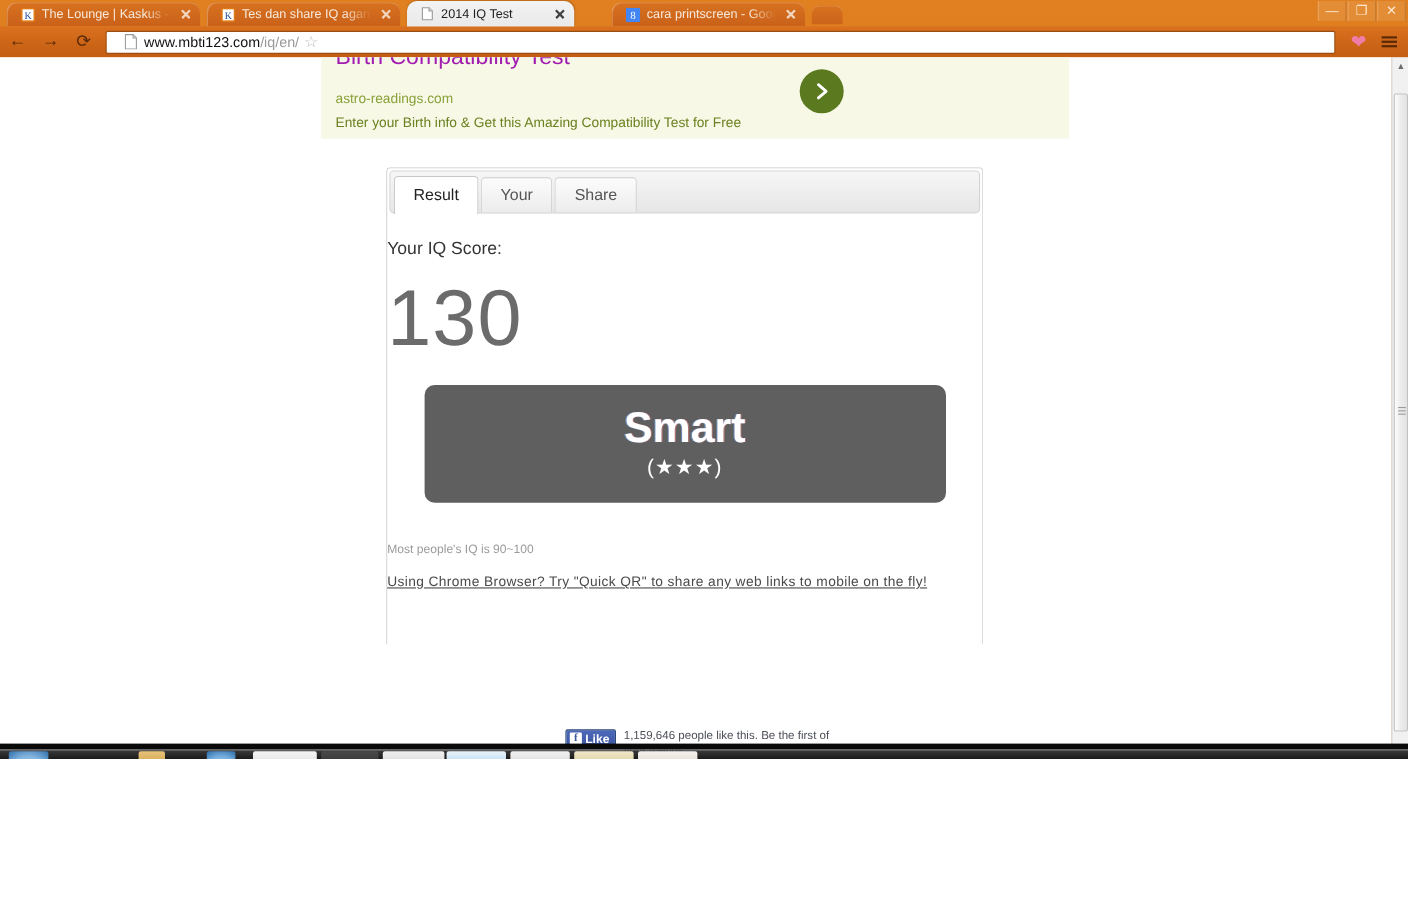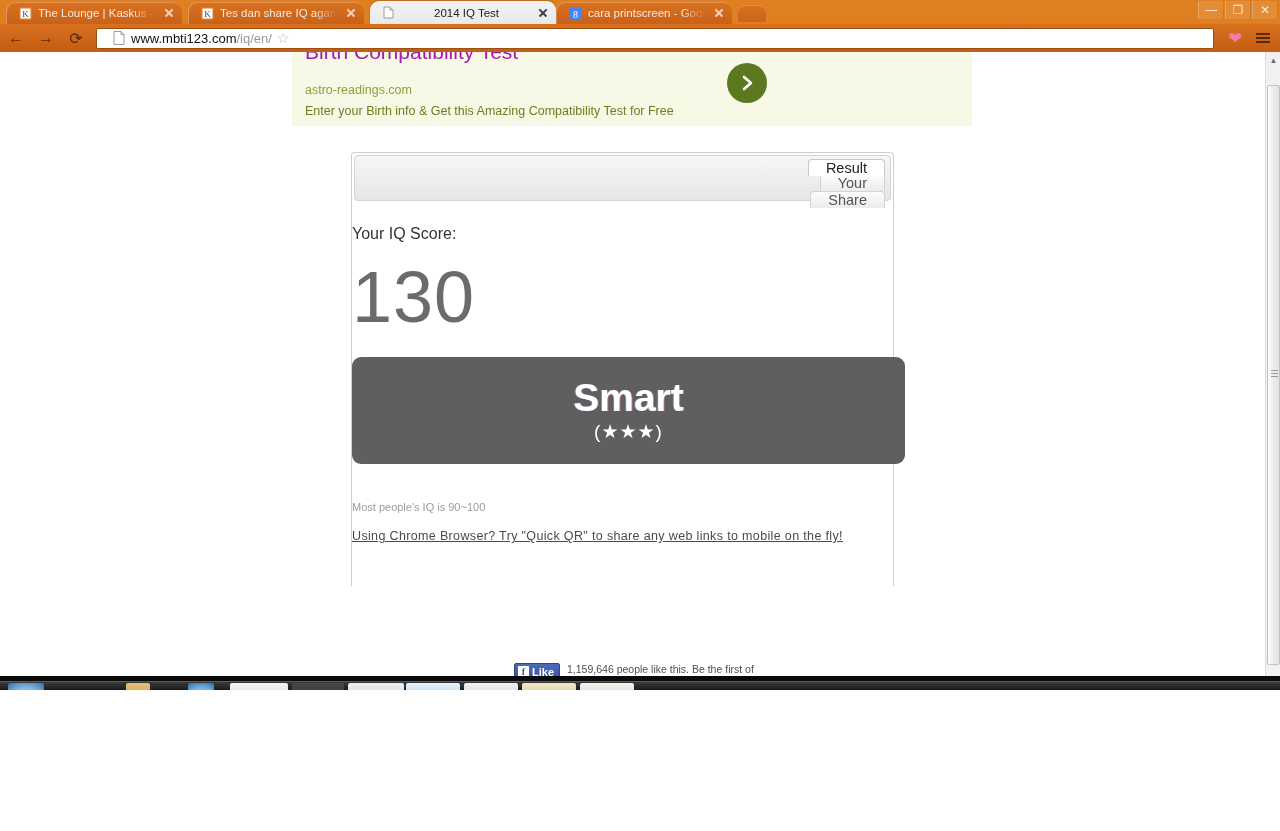--- a/index.html
+++ b/index.html
@@ -160,29 +160,28 @@
   
   #card {
     position: absolute; left: 351px; top: 100px;
     width: 543px; height: 434px;
     border: 1px solid #cfcfcf;
     border-bottom: none;
     border-radius: 4px 4px 0 0;
     background: #fff;
   }
   #tabs-nav {
-    height: 46px;
+    height: 39px;
     margin: 2px;
     border: 1px solid #d4d4d4;
     border-radius: 4px;
     background: linear-gradient(#f6f6f6, #e6e6e6);
     padding: 3px 3px 0 3px;
     display: flex; align-items: flex-end;
     position: relative;
-    flex-direction: column;
   }
   .uitab {
     height: 32px; padding: 0 17px;
     display: flex; align-items: center;
     font-size: 14.5px; color: #555;
     border: 1px solid #d3d3d3;
     border-bottom: none;
     border-radius: 4px 4px 0 0;
     background: linear-gradient(#fcfcfc, #ececec);
     margin-right: 2px;
@@ -199,21 +198,21 @@
 
   #tabs-panel { padding-top: 22px; text-align: left; }
   #score-label { font-size: 16px; color: #333; }
   #score-value {
     font-size: 72px; color: #6b6b6b;
     line-height: 1.0; margin-top: 18px;
     letter-spacing: 1px;
   }
   #rank-box {
     margin: 24px auto 0 auto;
-    width: 553px; height: 107px;
+    width: 474px; height: 107px;
     background: #5f5f5f;
     border-radius: 9px;
     display: flex; flex-direction: column;
     align-items: center; justify-content: center;
   }
   #rank-title {
     font-size: 39px; font-weight: bold; color: #ffffff;
     text-shadow: -1px 0 rgba(120,180,255,.55), 1px 0 rgba(255,140,140,.5);
     line-height: 1.05;
   }
@@ -335,21 +334,21 @@
         <svg viewBox="0 0 13 13" width="13" height="13">
             <rect width="13" height="13" rx="2" fill="#e07b1a"></rect>
             <rect x="1.5" y="1.5" width="10" height="10" fill="#fff"></rect>
             <text x="6.5" y="10" font-size="9" text-anchor="middle" fill="#1f4e9c" font-family="Liberation Serif,serif">K</text>
           </svg>
       </span>
       <span class="tab-title">Tes dan share IQ agan disi</span>
       <span class="tab-close"></span>
     </div>
 
-    <div class="tab active" style="left:370px; width:186px;text-align:center;">
+    <div class="tab active" style="left:370px; width:152px;">
       <span class="favicon">
         <svg viewBox="0 0 13 13" width="13" height="13">
             <path d="M2 1h6l3 3v8H2z" fill="#fff" stroke="#9a9a9a" stroke-width="1"></path>
             <path d="M8 1v3h3" fill="#ddd" stroke="#9a9a9a" stroke-width="1"></path>
           </svg>
       </span>
       <span class="tab-title">2014 IQ Test</span>
       <span class="tab-close"></span>
     </div>
 

